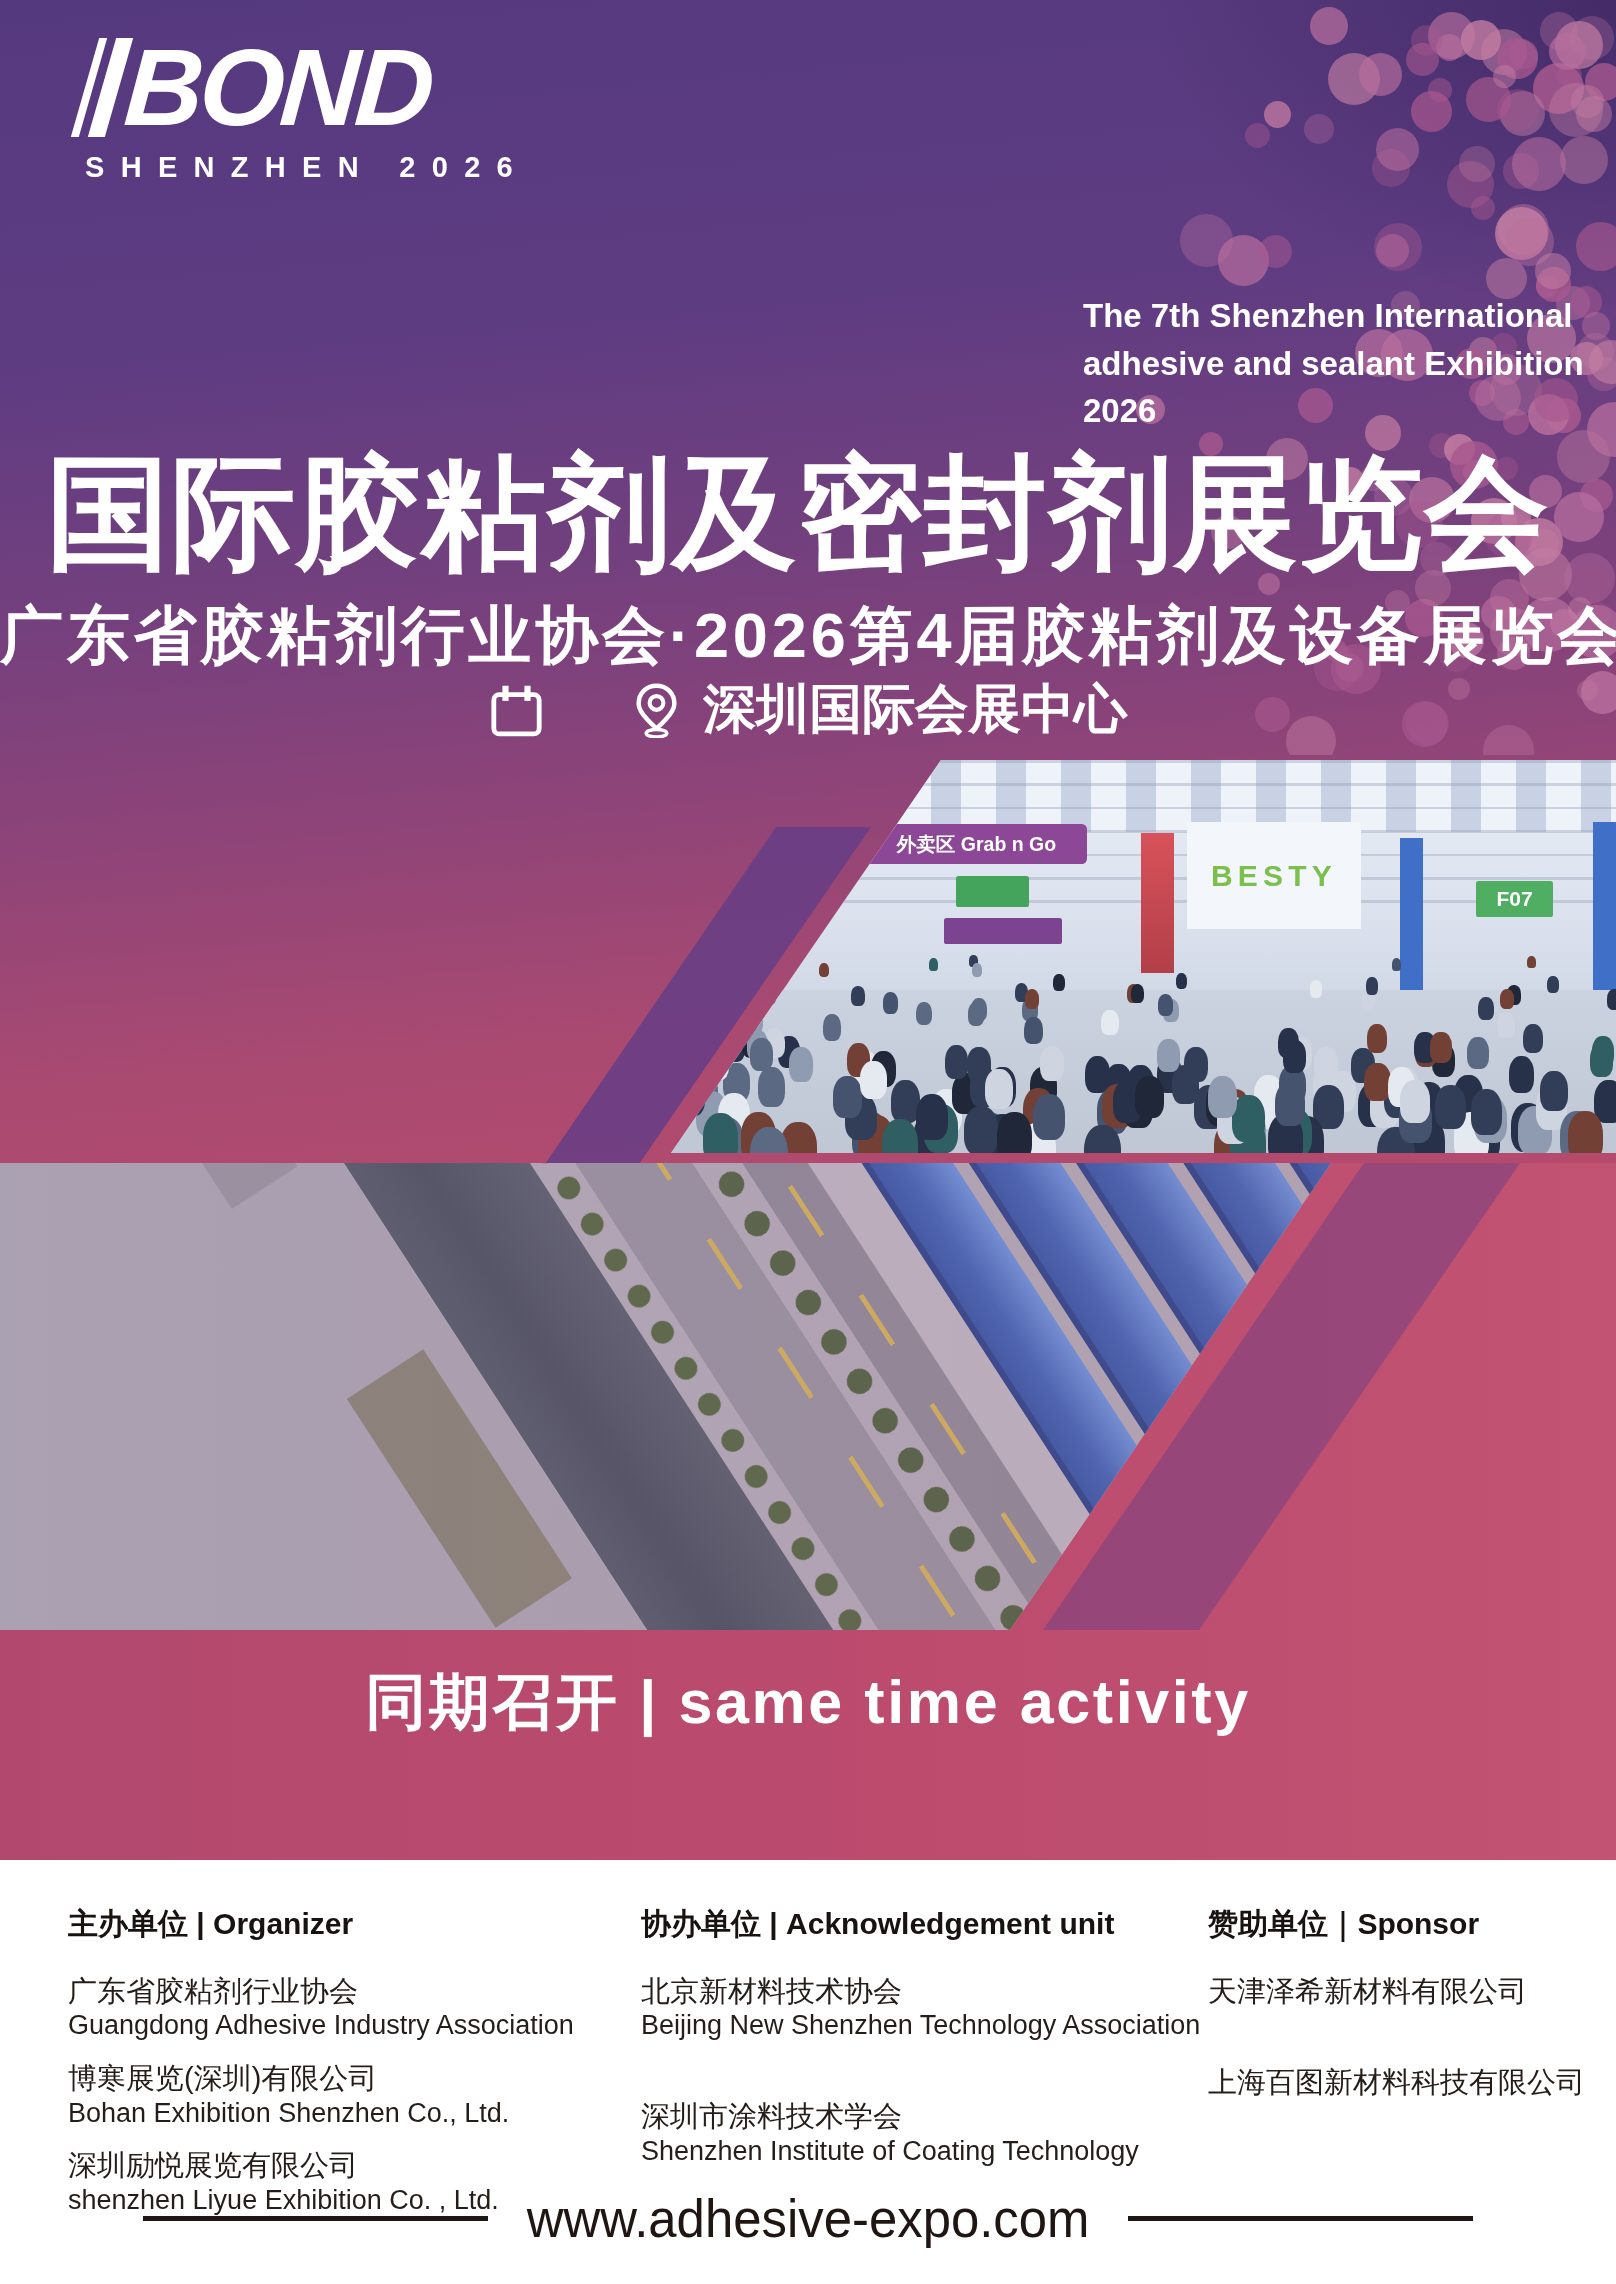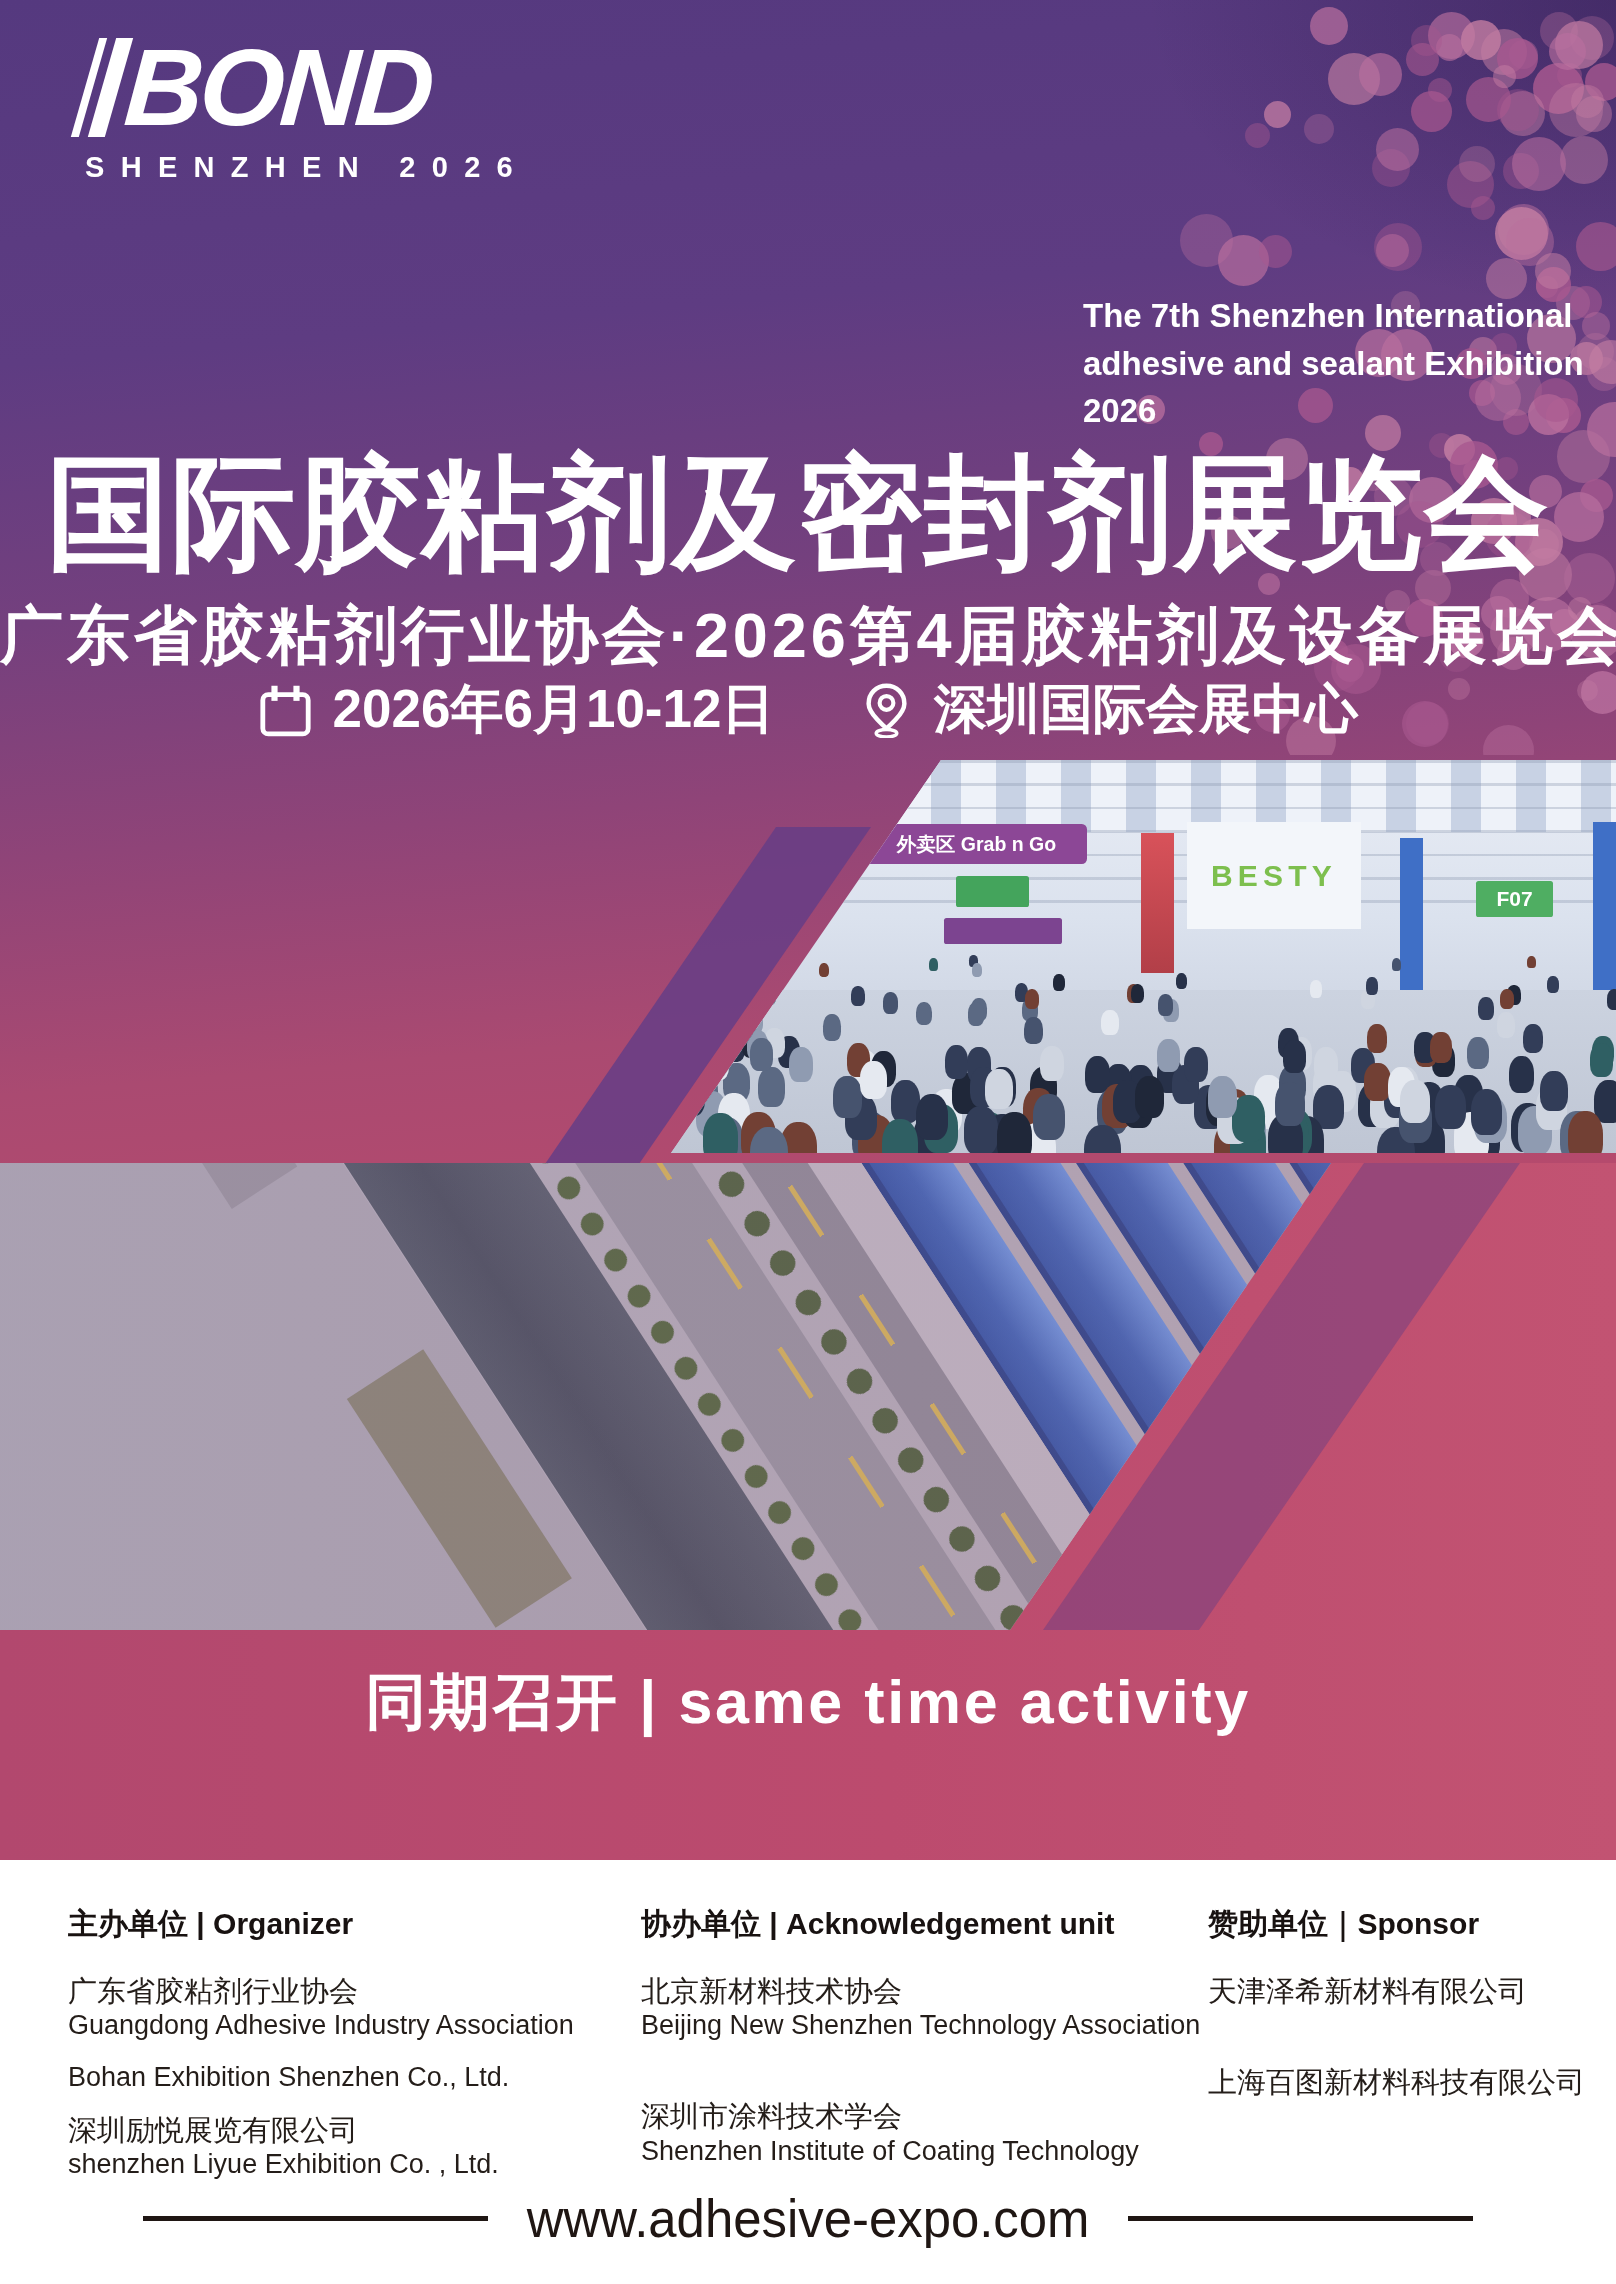--- a/index.html
+++ b/index.html
@@ -265,21 +265,20 @@
   <div class="title2">国际胶粘剂及密封剂展览会</div>
   <div class="title3">广东省胶粘剂行业协会·2026第4届胶粘剂及设备展览会</div>
 
   <div class="schedule">
     <div class="sch-group">
       <svg class="sch-icon" viewBox="0 0 80 80">
         <rect x="7" y="17" width="66" height="57" rx="8" fill="none" stroke="#ffffff" stroke-width="7"></rect>
         <line x1="24" y1="4" x2="24" y2="26" stroke="#ffffff" stroke-width="9"></line>
         <line x1="56" y1="4" x2="56" y2="26" stroke="#ffffff" stroke-width="9"></line>
       </svg>
-      <span class="sch-text">2026年6月10-12日</span>
     </div>
     <div class="sch-group">
       <svg class="sch-icon" viewBox="0 0 80 80">
         <path d="M40 4 C25 4 14 15 14 30 C14 45 40 66 40 66 C40 66 66 45 66 30 C66 15 55 4 40 4 Z" fill="none" stroke="#ffffff" stroke-width="6.5"></path>
         <circle cx="40" cy="29" r="10" fill="none" stroke="#ffffff" stroke-width="6"></circle>
         <ellipse cx="40" cy="73" rx="15" ry="5.5" fill="none" stroke="#ffffff" stroke-width="5"></ellipse>
       </svg>
       <span class="sch-text">深圳国际会展中心</span>
     </div>
   </div>
@@ -493,20 +492,21 @@
   <div class="band-line1">同期召开 | same time activity</div>
 
   <div class="footer">
     <div class="fcol fcol1">
       <div class="ftitle">主办单位 | Organizer</div>
       <div class="fitem">
         <div class="cn">广东省胶粘剂行业协会</div>
         <div class="en">Guangdong Adhesive Industry Association</div>
       </div>
       <div class="fitem">
+        <div class="cn">博寒展览(深圳)有限公司</div>
         <div class="en">Bohan Exhibition Shenzhen Co., Ltd.</div>
       </div>
       <div class="fitem">
         <div class="cn">深圳励悦展览有限公司</div>
         <div class="en">shenzhen Liyue Exhibition Co. , Ltd.</div>
       </div>
     </div>
     <div class="fcol fcol2">
       <div class="ftitle">协办单位 | Acknowledgement unit</div>
       <div class="fitem">

